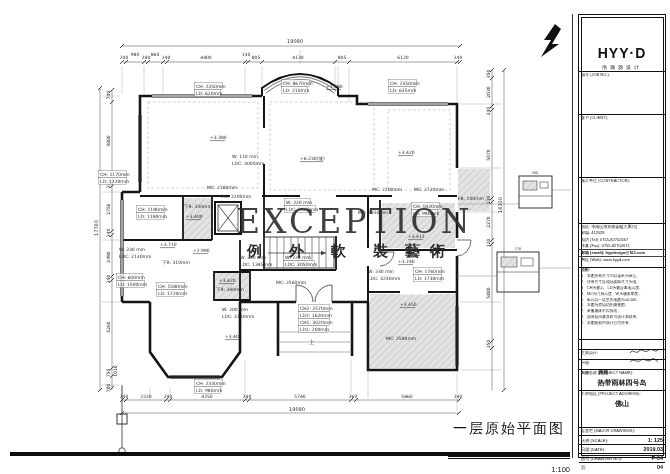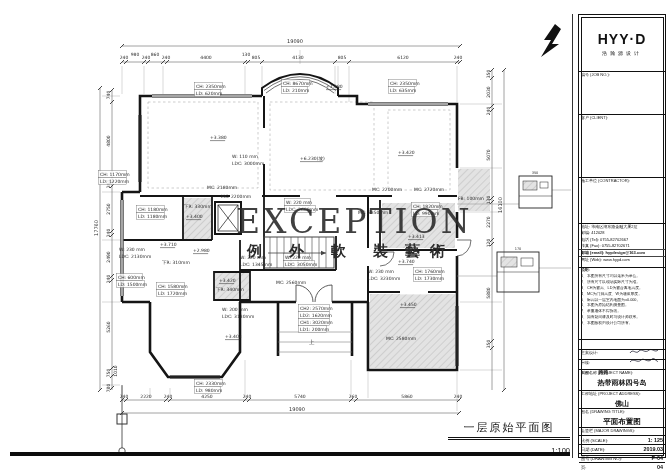--- a/index.html
+++ b/index.html
@@ -10,37 +10,37 @@
   .lblu{stroke:#333;stroke-width:.55;}
   
   #tb{position:absolute;left:578px;top:14px;width:88px;height:444px;
       border:1.3px solid #111;box-sizing:border-box;background:#fff;}
   #tb-inner{position:absolute;left:1.5px;top:1.5px;right:1.5px;bottom:1.5px;
       border:.6px solid #111;}
   .tb-sec{position:absolute;left:0;width:100%;box-sizing:border-box;
       border-top:.7px solid #111;}
   .tb-lbl{font-size:4px;color:#222;padding:1px 2px 0 2px;line-height:4.6px;}
   #tb-logo{position:absolute;top:0;left:0;width:100%;text-align:center;}
-  #tb-logo-main{font-size:14px;font-weight:bold;letter-spacing:1px;margin-top:16px;}
+  #tb-logo-main{font-size:14px;font-weight:bold;letter-spacing:1px;margin-top:30px;}
   #tb-logo-sub{font-size:5px;letter-spacing:3px;margin-top:3px;}
   .tb-contact-line{font-size:4px;line-height:6.3px;padding:0 2px;white-space:nowrap;overflow:hidden;}
   .tb-contact-line.em{font-weight:bold;border-top:.4px solid #444;border-bottom:.4px solid #444;}
   .tb-note{font-size:3.8px;line-height:5.9px;padding:0 2px;white-space:nowrap;overflow:hidden;color:#222;}
   .sig-row{position:absolute;left:0;width:100%;height:10px;border-top:.7px solid #111;box-sizing:border-box;}
   .sig-row .tb-lbl{display:inline-block;}
   .sig-sq{position:absolute;right:6px;top:1px;}
   .tb-val{text-align:center;font-size:7px;font-weight:bold;margin-top:2px;}
   .tb-row{position:absolute;left:0;width:100%;box-sizing:border-box;
       border-top:.7px solid #111;font-size:4.2px;padding:1px 2px;display:flex;
       justify-content:space-between;align-items:center;}
   .tb-row .v{font-size:5.4px;font-weight:bold;}
   
   #fig-title{position:absolute;left:448px;top:420px;width:122px;text-align:center;}
-  #fig-title-text{font-size:11px;letter-spacing:2px;border-bottom:3px double #111;
-      padding-bottom:2px;font-family:"DejaVu Serif","Liberation Serif",serif;}
+  #fig-title-text{font-size:14px;letter-spacing:2px;border-bottom:3px double #111;
+      padding-bottom:18px;font-family:"DejaVu Serif","Liberation Serif",serif;}
   #fig-scale{font-size:7.5px;text-align:right;margin-top:6px;}
   #bottom-bar{position:absolute;left:10px;top:452px;width:560px;height:3.5px;background:#0d0d0d;}
   #sep-line{position:absolute;left:572px;top:14px;width:1px;height:444px;background:#333;}
 </style>
 </head>
 <body>
 
 <div id="sheet">
 
   <svg id="plan" width="670" height="474" viewBox="0 0 670 474" style="position:absolute;left:0;top:0;">
@@ -409,24 +409,20 @@
     </div>
 
     <div class="tb-sec" style="top:354px;height:21px;">
       <div class="tb-lbl">工程名称 (PROJECT NAME):</div>
       <div class="tb-val">热带雨林四号岛</div>
     </div>
     <div class="tb-sec" style="top:375px;height:18px;">
       <div class="tb-lbl">工程地址 (PROJECT ADDRESS):</div>
       <div class="tb-val">佛山</div>
     </div>
-    <div class="tb-sec" style="top:393px;height:19px;">
-      <div class="tb-lbl">图名 (DRAWING TITLE):</div>
-      <div class="tb-val" style="font-size:7.5px;">平面布置图</div>
-    </div>
     <div class="tb-sec" style="top:412px;height:8px;">
       <div class="tb-lbl">会签栏 (MAJOR DRAWINGS):</div>
     </div>
     <div class="tb-row" style="top:420px;height:9px;">
       <span>比例 (SCALE):</span>
       <span class="v">1: 125</span>
     </div>
     <div class="tb-row" style="top:429px;height:9px;">
       <span>日期 (DATE):</span>
       <span class="v">2019.03</span>

